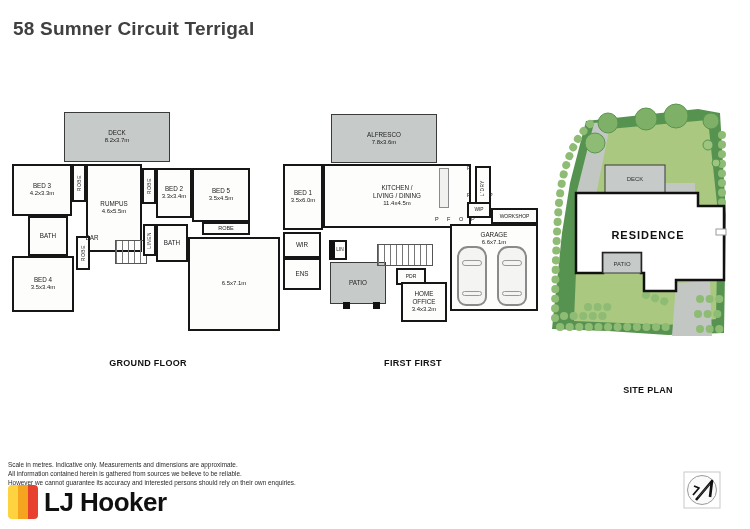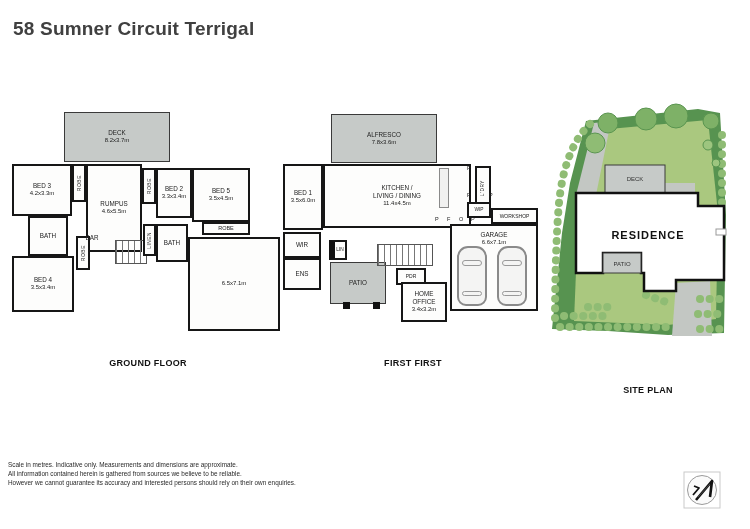--- a/index.html
+++ b/index.html
@@ -212,20 +212,28 @@
   <div class="floor-label" style="left:83px; top:358px;">GROUND FLOOR</div>
   <div class="floor-label" style="left:348px; top:358px;">FIRST FIRST</div>
   <div class="floor-label" style="left:583px; top:365px;margin-top:20px;">SITE PLAN</div>
 
   <div class="disclaimer">
     <div>Scale in metres. Indicative only. Measurements and dimensions are approximate.</div>
     <div>All information contained herein is gathered from sources we believe to be reliable.</div>
     <div>However we cannot guarantee its accuracy and interested persons should rely on their own enquiries.</div>
   </div>
 
+  <div class="logo">
+    <div class="logo-mark">
+      <div style="background:#FFD23F;"></div>
+      <div style="background:#F5A41F;"></div>
+      <div style="background:#E8402F;"></div>
+    </div>
+    <div class="logo-text">LJ Hooker</div>
+  </div>
 
   <div class="north">
     <svg width="38" height="38" viewBox="0 0 38 38">
       <rect x="1" y="1" width="36" height="36" fill="#fff" stroke="#c9c9c9" stroke-width="1"></rect>
       <circle cx="19" cy="19" r="14.5" fill="#fafafa" stroke="#9a9a9a" stroke-width="1"></circle>
       <path d="M10,24 L16,17 L11,15" stroke="#111" stroke-width="1.8" fill="none" stroke-linejoin="round"></path>
       <path d="M13,29 L29,10 L27,26" stroke="#111" stroke-width="2.6" fill="none" stroke-linejoin="round"></path>
       <path d="M15,26 L27,13" stroke="#555" stroke-width="0.8" fill="none"></path>
     </svg>
   </div>

